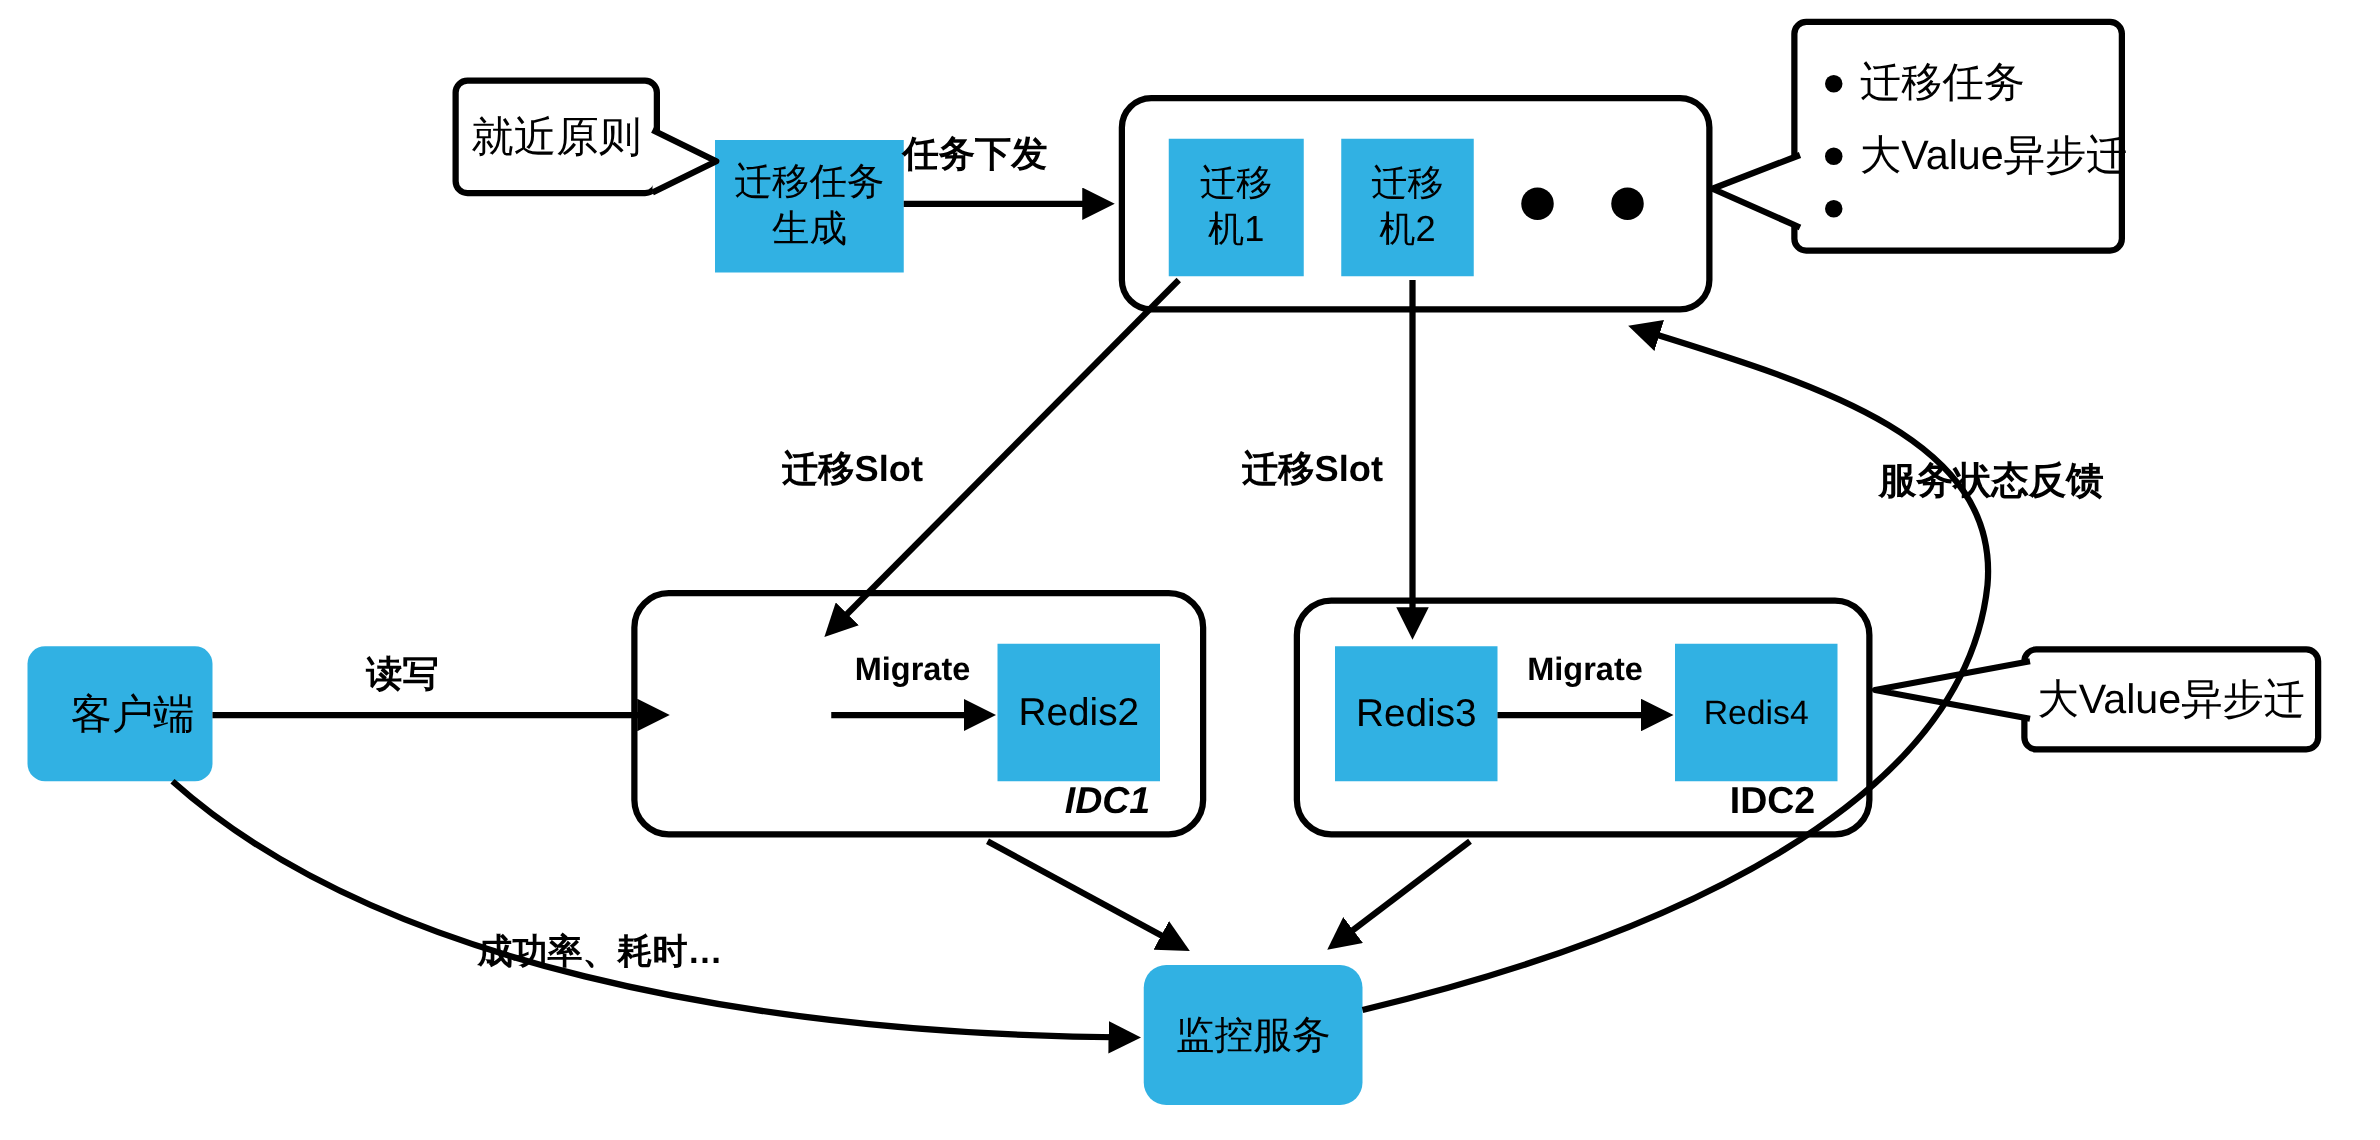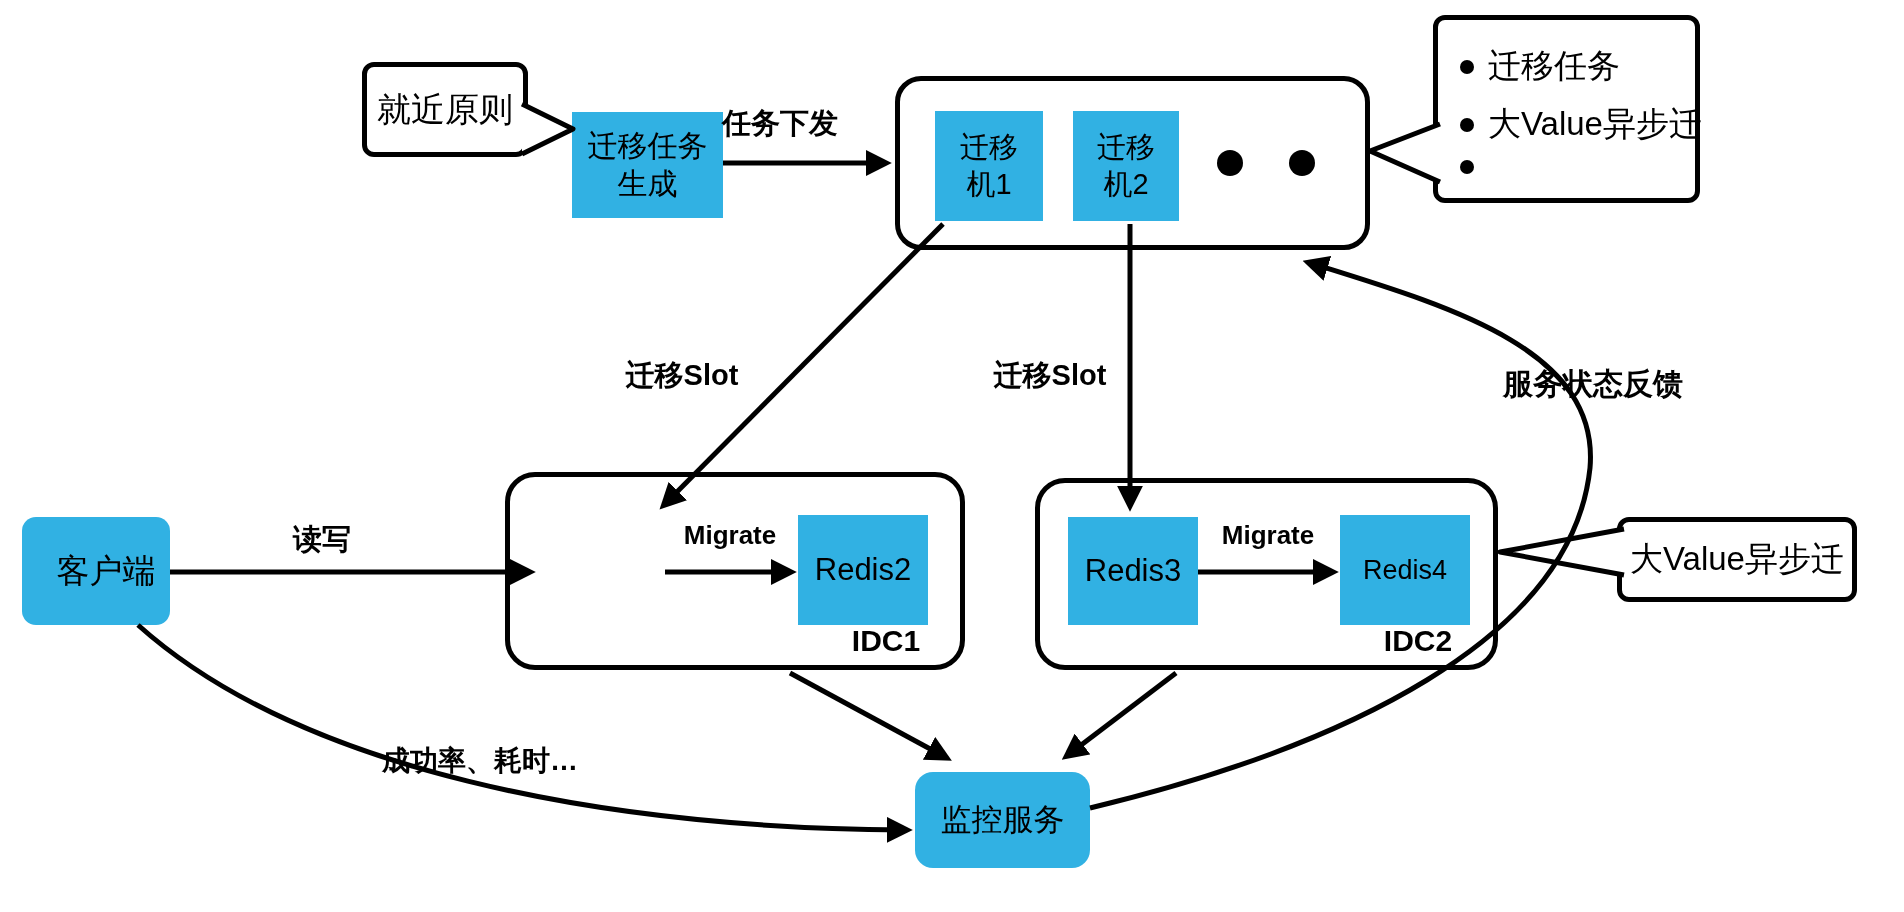--- a/index.html
+++ b/index.html
@@ -82,21 +82,21 @@
 
   <div class="edgelabel" style="left:582px;top:356px;width:200px;font-size:29px;">迁移Slot</div>
   <div class="edgelabel" style="left:950px;top:356px;width:200px;font-size:29px;">迁移Slot</div>
   <div class="edgelabel" style="left:1473px;top:364px;width:240px;font-size:30px;">服务状态反馈</div>
 
   <div class="abs frame" style="left:505px;top:472px;width:460px;height:198px;border-radius:30px;"></div>
   <div class="abs bluebox" style="left:798px;top:515px;width:130px;height:110px;font-size:31px;z-index:2;">
     <span>Redis2</span>
   </div>
   <div class="edgelabel" style="left:660px;top:520px;width:140px;font-size:26px;">Migrate</div>
-  <div class="grouplabel" style="left:836px;top:624px;width:100px;font-size:30px;">IDC1</div>
+  <div class="grouplabel" style="left:836px;top:624px;width:100px;font-size:30px;font-style:italic;">IDC1</div>
 
   <div class="abs frame" style="left:1035px;top:478px;width:463px;height:192px;border-radius:30px;"></div>
   <div class="abs bluebox" style="left:1068px;top:517px;width:130px;height:108px;font-size:31px;z-index:2;">
     <span>Redis3</span>
   </div>
   <div class="abs bluebox" style="left:1340px;top:515px;width:130px;height:110px;font-size:27px;z-index:2;">
     <span>Redis4</span>
   </div>
   <div class="edgelabel" style="left:1198px;top:520px;width:140px;font-size:26px;">Migrate</div>
   <div class="grouplabel" style="left:1368px;top:624px;width:100px;font-size:30px;">IDC2</div>
@@ -105,21 +105,21 @@
     <span>客户端</span>
   </div>
   <div class="edgelabel" style="left:252px;top:520px;width:140px;font-size:29px;">读写</div>
 
   <div class="abs frame callout" style="left:1617px;top:517px;width:240px;height:85px;font-size:33px;">
     <span>大Value异步迁</span>
   </div>
 
   <div class="edgelabel" style="left:355px;top:742px;width:250px;font-size:28px;">成功率、耗时…</div>
 
-  <div class="abs bluebox" style="left:915px;top:772px;width:175px;height:96px;font-size:31px;border-radius:18px;">
+  <div class="abs bluebox" style="left:915px;top:772px;width:175px;height:112px;font-size:31px;border-radius:18px;">
     <span>监控服务</span>
   </div>
 
   <svg id="connector-layer" width="1904" height="912" viewBox="0 0 1904 912">
     <defs>
       <marker id="ah" viewBox="0 0 10 10" refX="7" refY="5" markerWidth="5.2" markerHeight="5.2" orient="auto">
         <path d="M0,0 L10,5 L0,10 Z" fill="#000"></path>
       </marker>
     </defs>
 

